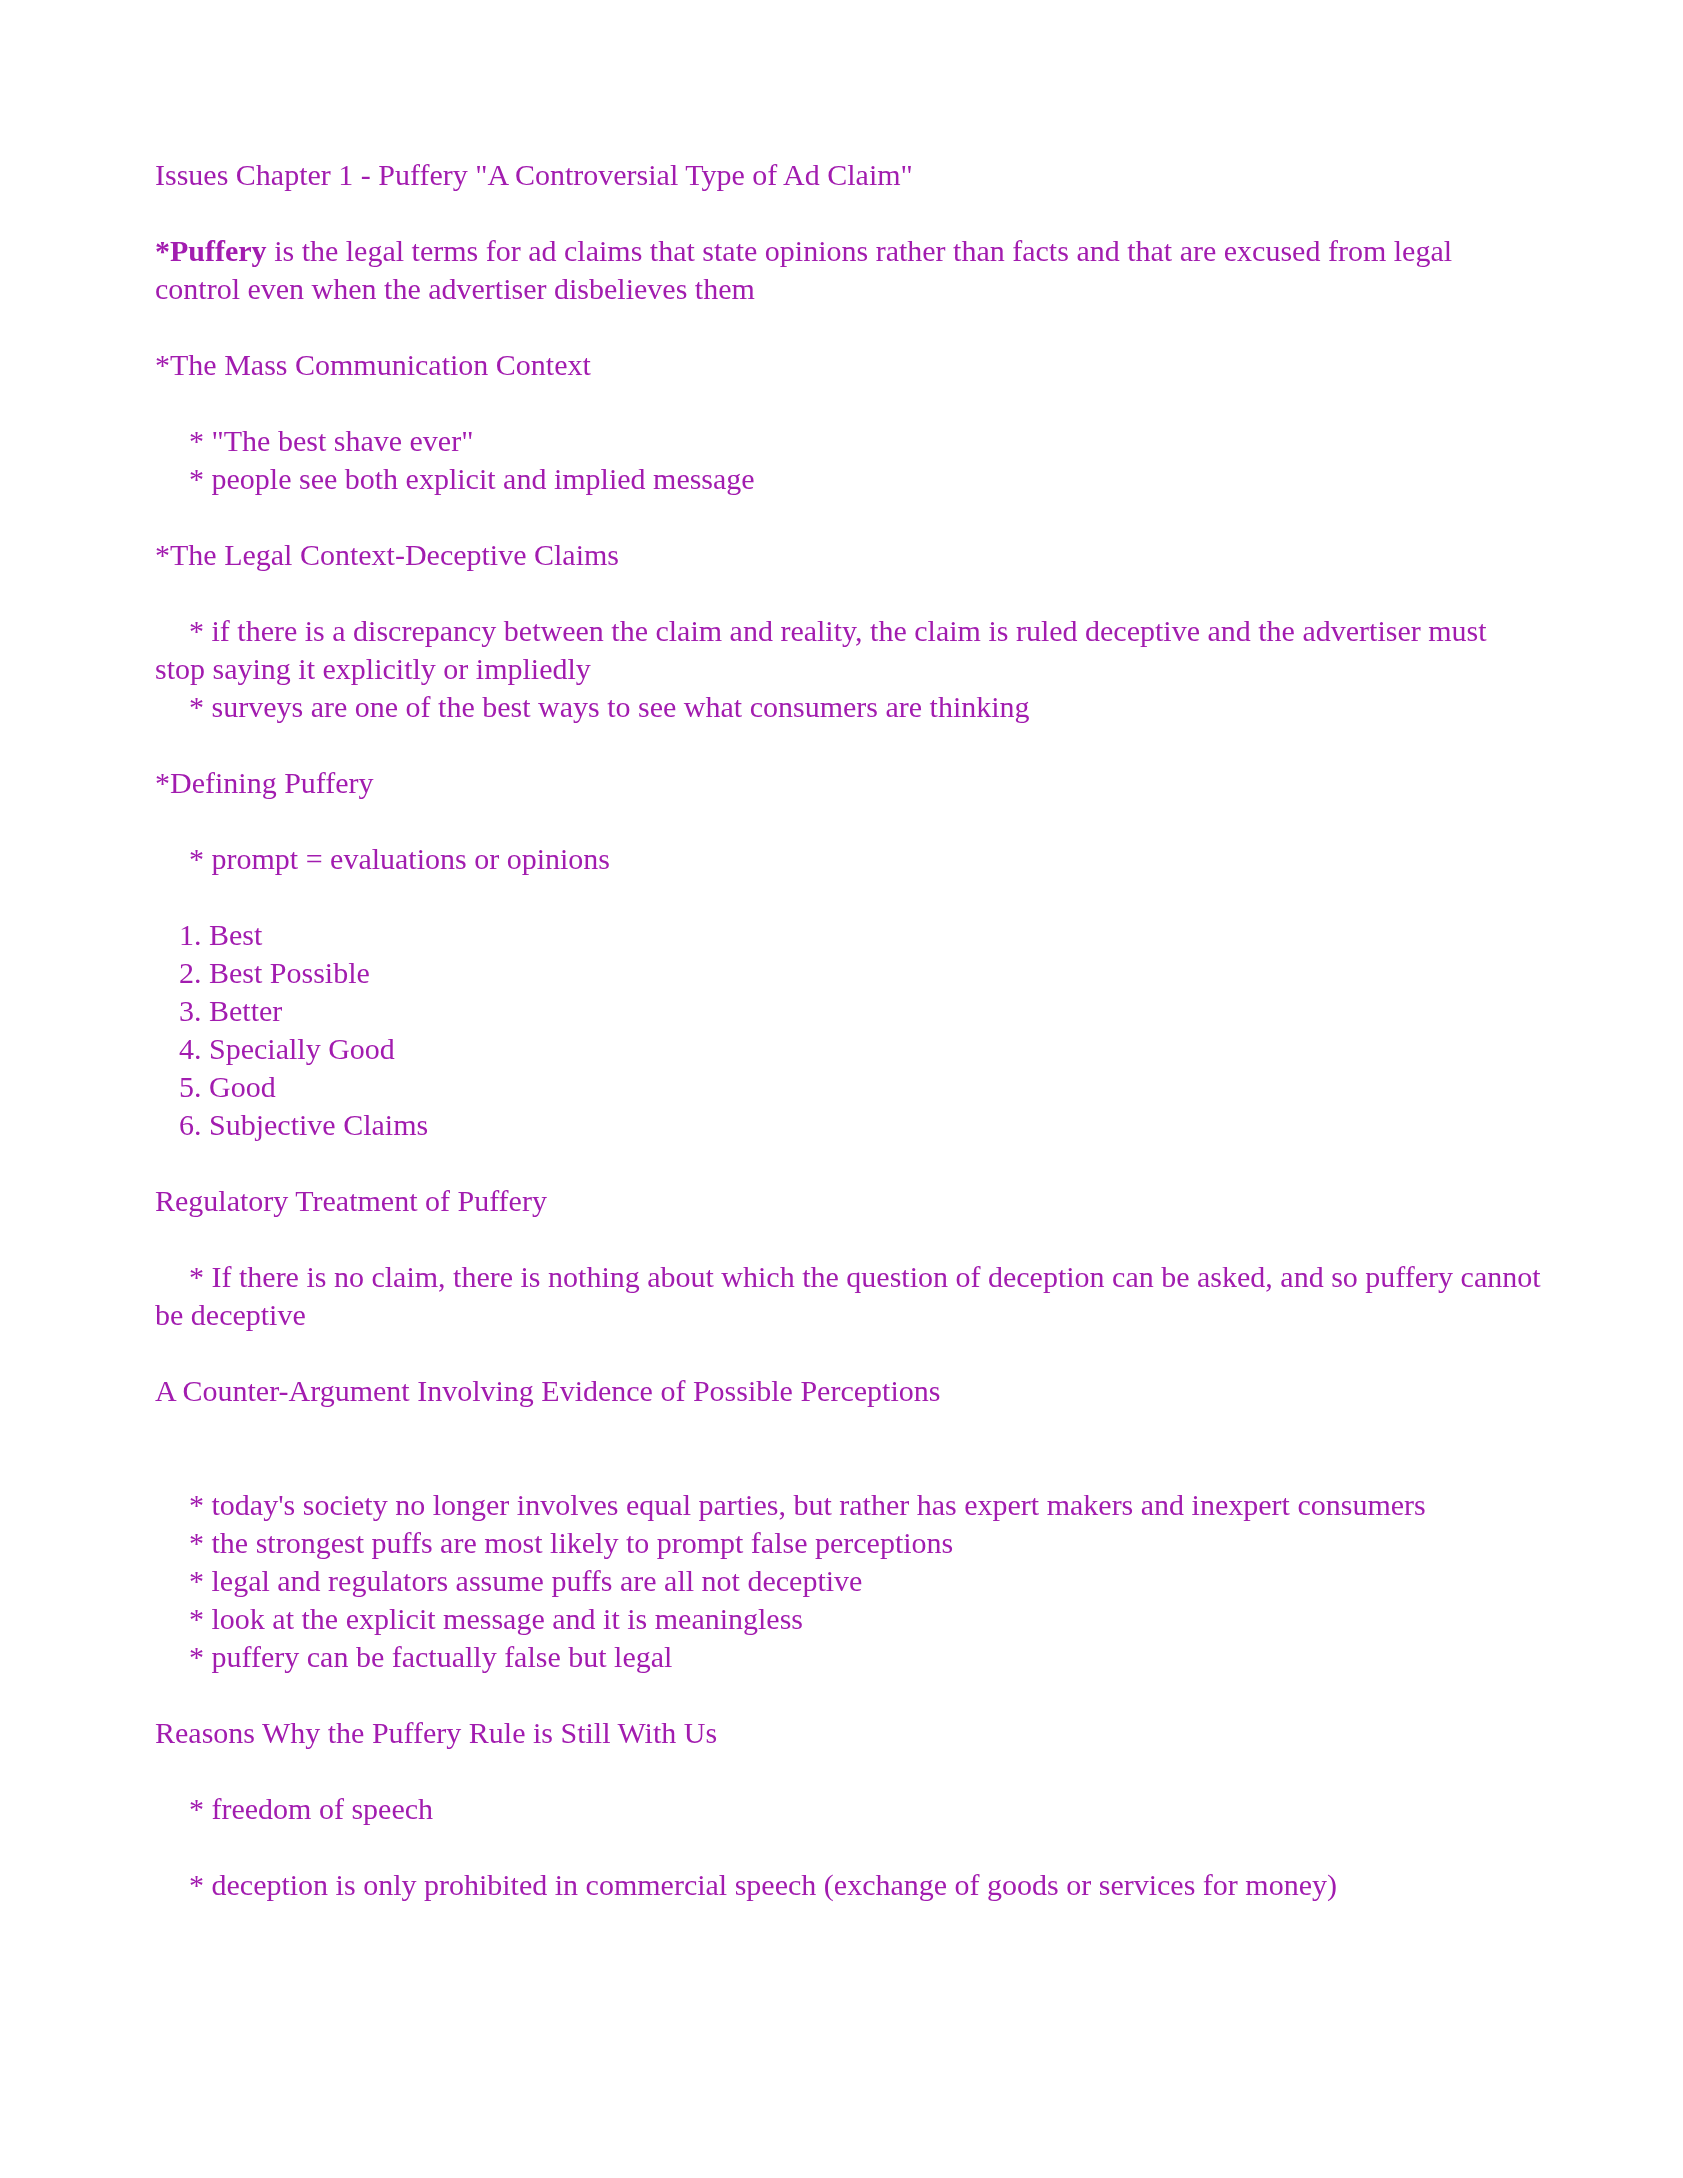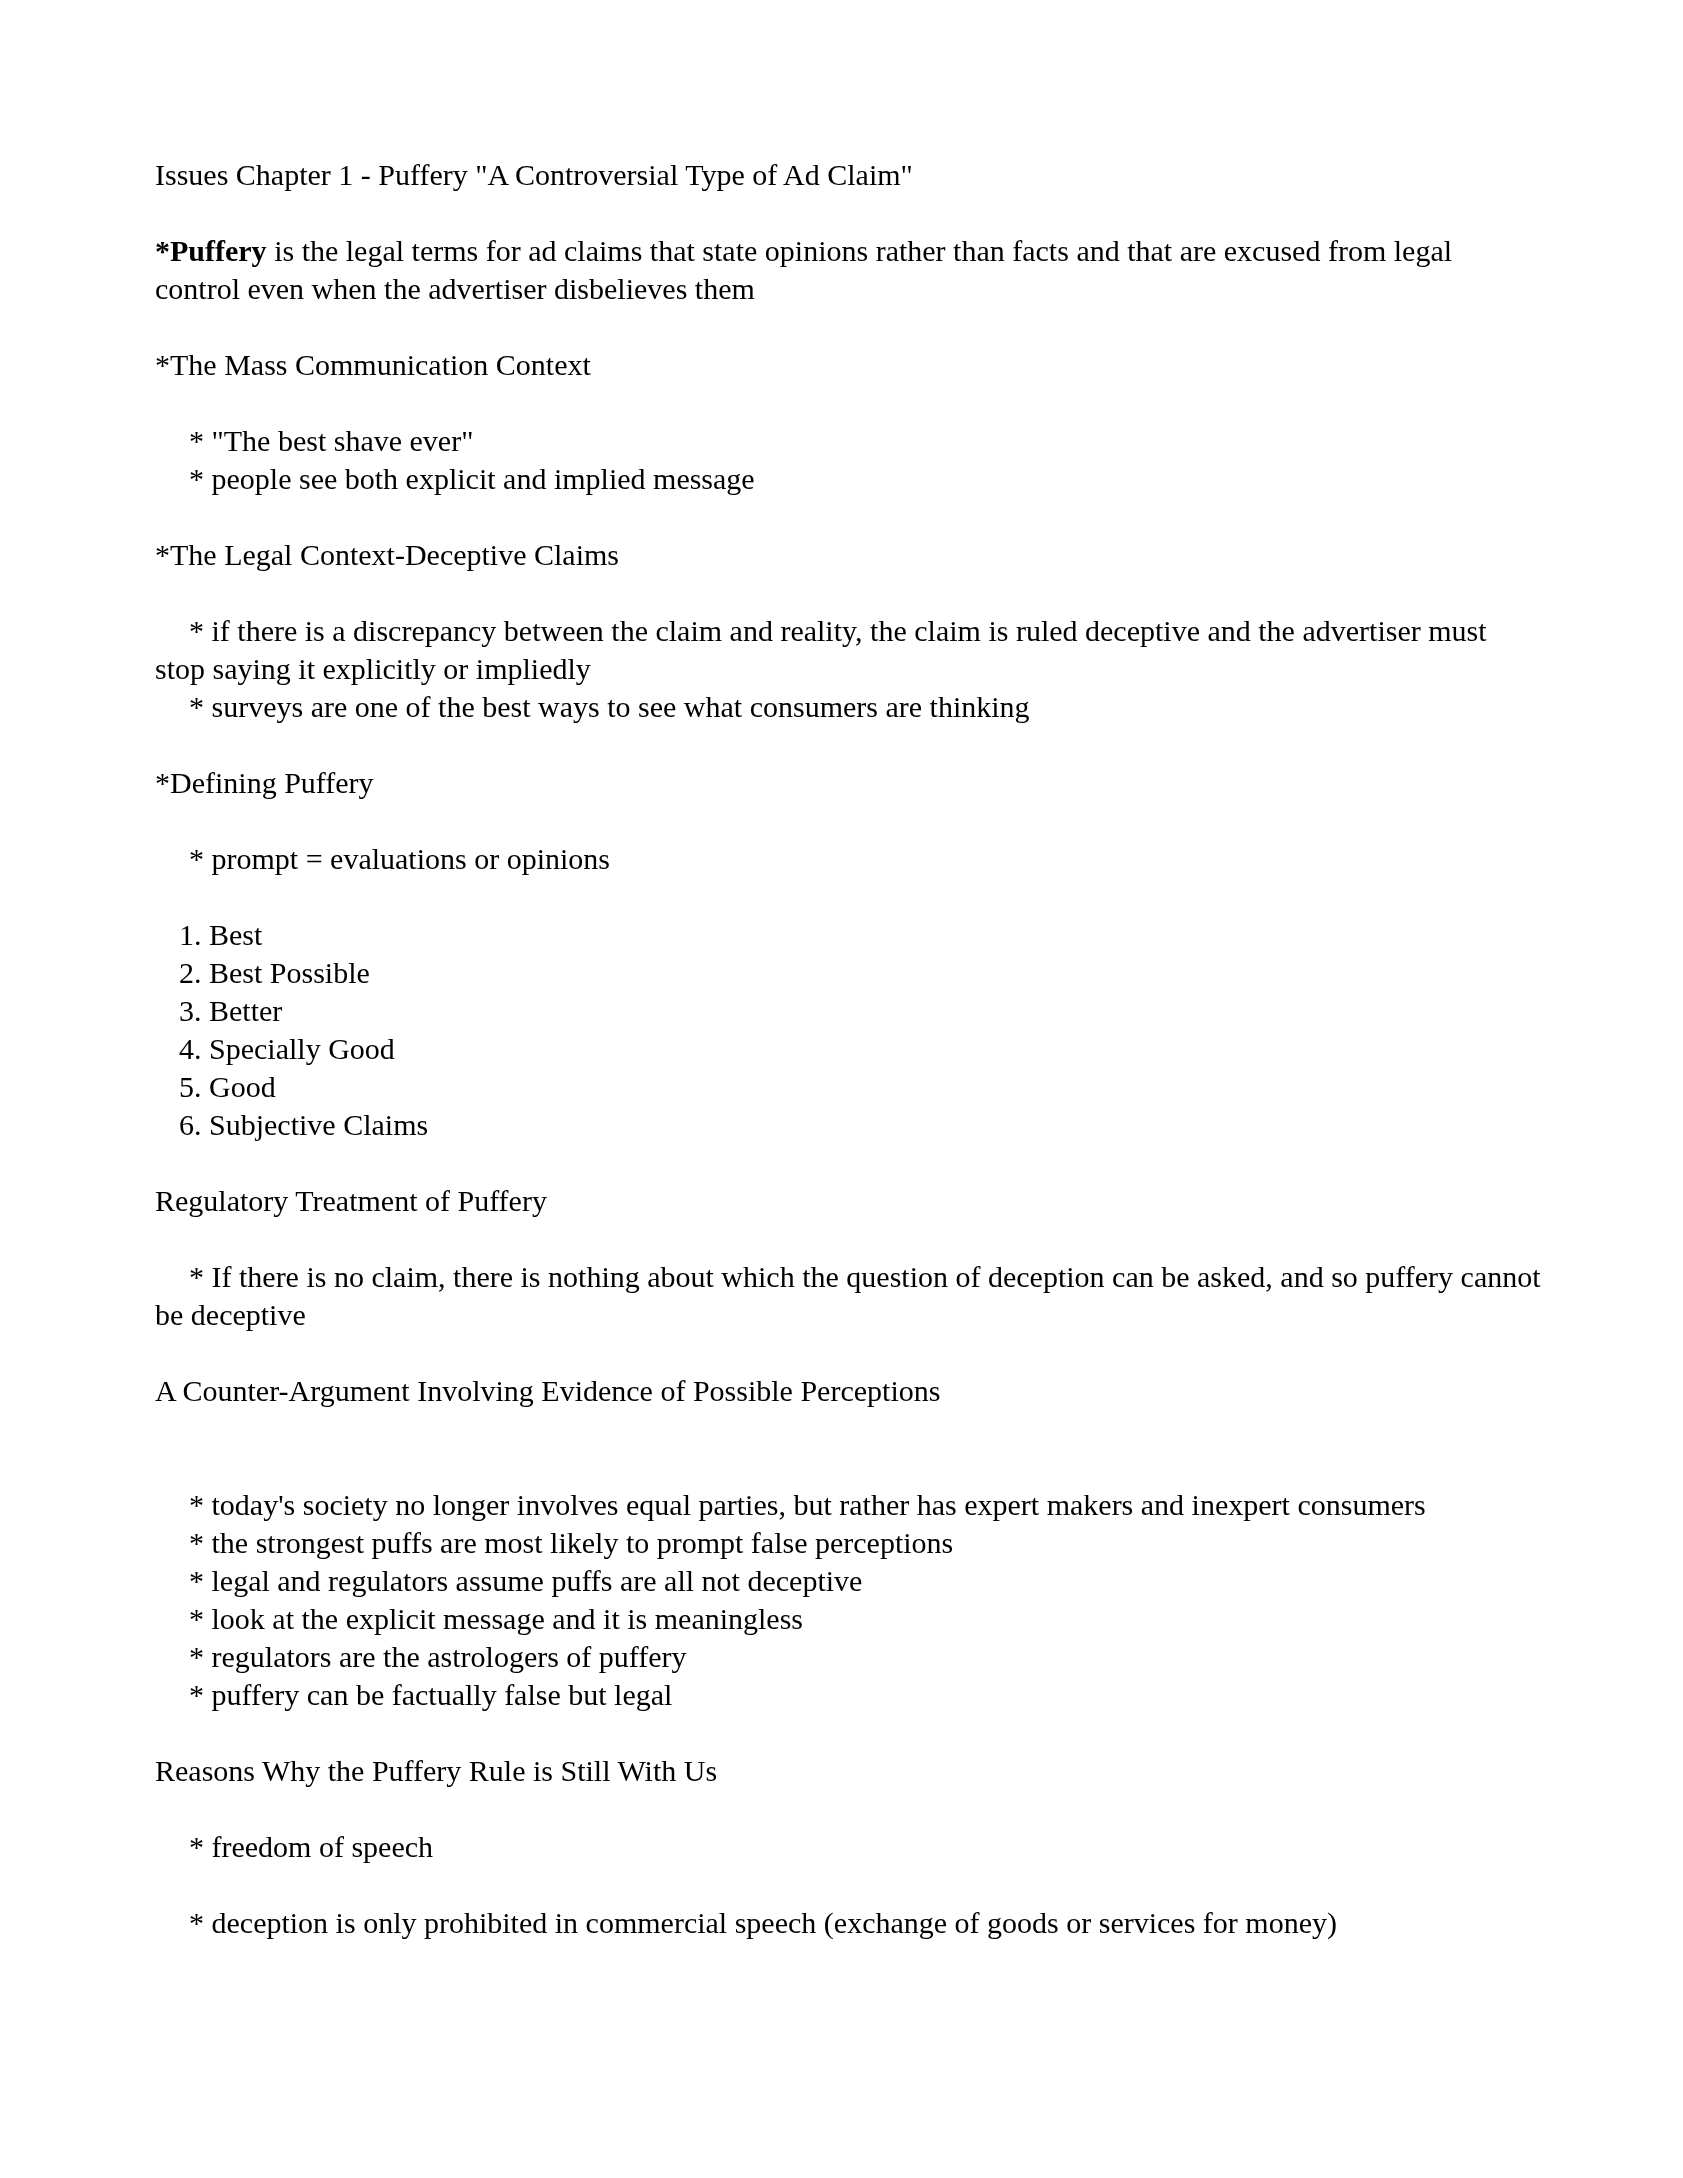--- a/index.html
+++ b/index.html
@@ -1,20 +1,20 @@
 <!DOCTYPE html>
 <html><head>
   <meta charset="utf-8">
   <style>
     html, body { margin: 0; padding: 0; background: #ffffff; }
     body { width: 1683px; height: 2178px; position: relative; overflow: hidden; }
     .page {
       position: absolute; left: 155px; top: 156px; width: 1386px;
       font-family: "Liberation Serif", "DejaVu Serif", serif;
-      font-size: 30px; line-height: 38px; color: #000000;
+      font-size: 30px; line-height: 38px; color: #a21caf;
     }
     .line { white-space: pre-wrap; min-height: 38px; }
     .gap { height: 38px; }
     .indent { padding-left: 34px; }
     .num { padding-left: 24px; }
     b { font-weight: bold; }
   </style>
 </head>
 <body>
 
@@ -54,21 +54,20 @@
   <div class="line"><span style="padding-left:34px"></span><span>* If there is no claim, there is nothing about which the question of deception can be asked, and so puffery cannot be deceptive</span></div>
   <div class="gap"></div>
 
   <div class="line">A Counter-Argument Involving Evidence of Possible Perceptions</div>
   <div class="gap"></div>
   <div class="line"><span style="padding-left:34px"></span></div>
   <div class="line"><span style="padding-left:34px"></span><span>* today's society no longer involves equal parties, but rather has expert makers and inexpert consumers</span></div>
   <div class="line indent">* the strongest puffs are most likely to prompt false perceptions</div>
   <div class="line indent">* legal and regulators assume puffs are all not deceptive</div>
   <div class="line indent">* look at the explicit message and it is meaningless</div>
-  <div class="line indent">* regulators are the astrologers of puffery</div>
   <div class="line indent">* puffery can be factually false but legal</div>
   <div class="gap"></div>
 
   <div class="line">Reasons Why the Puffery Rule is Still With Us</div>
   <div class="gap"></div>
   <div class="line indent">* freedom of speech</div>
   <div class="gap"></div>
   <div class="line indent">* deception is only prohibited in commercial speech (exchange of goods or services for money)</div>
 </div>
 

